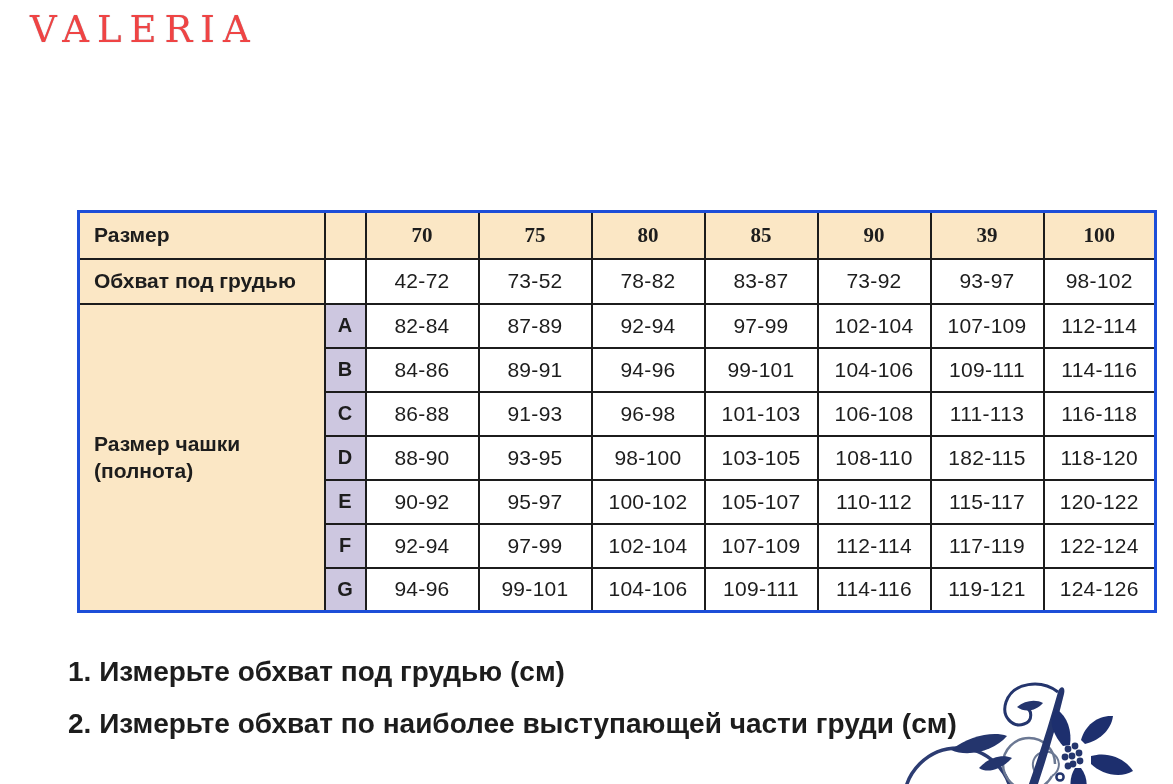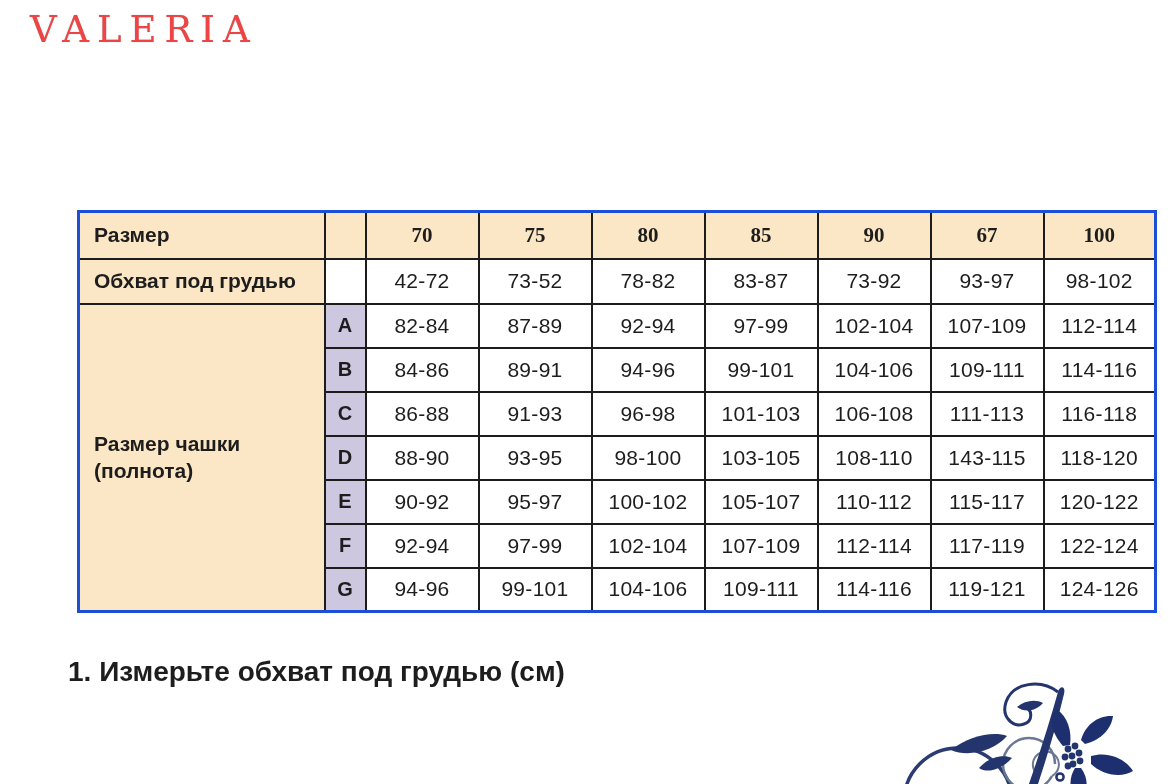--- a/index.html
+++ b/index.html
@@ -77,21 +77,21 @@
     </colgroup>
     <tbody>
       <tr class="row-size">
         <td class="peach label">Размер</td>
         <td class="peach"></td>
         <td class="peach head">70</td>
         <td class="peach head">75</td>
         <td class="peach head">80</td>
         <td class="peach head">85</td>
         <td class="peach head">90</td>
-        <td class="peach head">67</td>
+        <td class="peach head">39</td>
         <td class="peach head">100</td>
       </tr>
       <tr class="row-under">
         <td class="peach label">Обхват под грудью</td>
         <td></td>
         <td class="val">42-72</td>
         <td class="val">73-52</td>
         <td class="val">78-82</td>
         <td class="val">83-87</td>
         <td class="val">73-92</td>
@@ -129,21 +129,21 @@
         <td class="val">111-113</td>
         <td class="val">116-118</td>
       </tr>
       <tr class="row-cup">
         <td class="lav cup">D</td>
         <td class="val">88-90</td>
         <td class="val">93-95</td>
         <td class="val">98-100</td>
         <td class="val">103-105</td>
         <td class="val">108-110</td>
-        <td class="val">143-115</td>
+        <td class="val">182-115</td>
         <td class="val">118-120</td>
       </tr>
       <tr class="row-cup">
         <td class="lav cup">E</td>
         <td class="val">90-92</td>
         <td class="val">95-97</td>
         <td class="val">100-102</td>
         <td class="val">105-107</td>
         <td class="val">110-112</td>
         <td class="val">115-117</td>
@@ -167,20 +167,21 @@
         <td class="val">109-111</td>
         <td class="val">114-116</td>
         <td class="val">119-121</td>
         <td class="val">124-126</td>
       </tr>
     </tbody>
   </table>
 
   <div class="instructions">
     <div class="instr-line">1. Измерьте обхват под грудью (см)</div>
+    <div class="instr-line">2. Измерьте обхват по наиболее выступающей части груди (см)</div>
   </div>
 
   <svg class="ornament" viewBox="0 0 270 140" xmlns="http://www.w3.org/2000/svg">
 
     <circle cx="53" cy="122" r="54" fill="none" stroke="#2c3c72" stroke-width="3.5"></circle>
 
     <path d="M 150,84 A 26,26 0 1 0 124,110 A 26,26 0 0 0 147,96" fill="none" stroke="#6b7893" stroke-width="2.5"></path>
     <path d="M 147,96 A 13,13 0 1 0 131,93" fill="none" stroke="#6b7893" stroke-width="2"></path>
 
     <path d="M 110,142 C 126,100 140,58 153,12 C 155,5 161,6 159,14 C 148,60 134,102 120,142 Z" fill="#24356d"></path>

